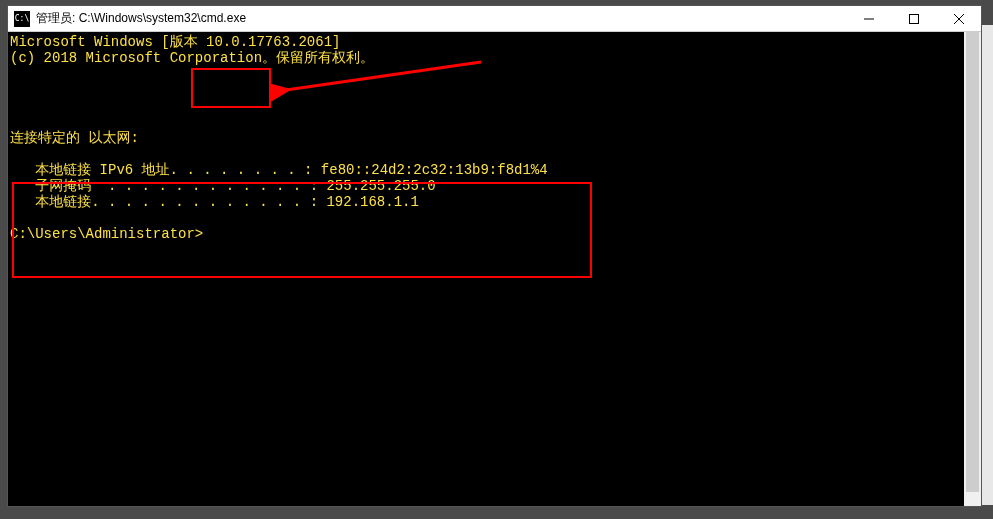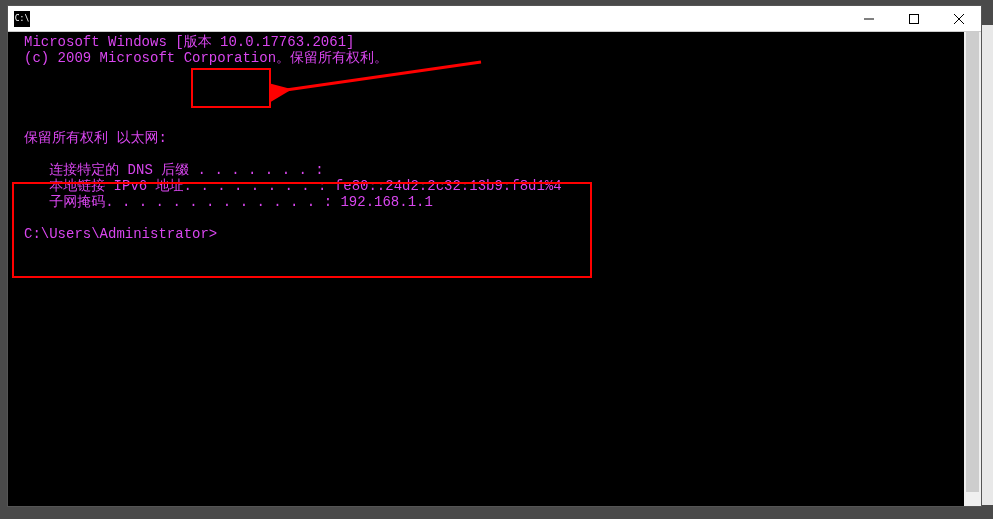--- a/index.html
+++ b/index.html
@@ -84,23 +84,23 @@
     left: 0;
     top: 0;
     right: 17px;
     bottom: 0;
     padding: 2px 0 0 0;
   }
   .line {
     font-family: "NSimSun", "SimSun", Consolas, "Courier New", monospace;
     font-size: 14px;
     line-height: 16px;
-    color: #d946ef;
+    color: #fde047;
     white-space: pre;
-    padding-left: 16px;
+    padding-left: 2px;
   }
   .hl-cmd {
     position: absolute;
     border: 2px solid #ff0000;
     pointer-events: none;
   }
   .arrow {
     position: absolute;
     pointer-events: none;
   }
@@ -116,20 +116,21 @@
 </style>
 </head>
 <body>
 
 <div class="bg-panel"></div>
 
 <div class="window">
 
   <div class="titlebar">
     <div class="titlebar-icon">C:\</div>
+    <div class="titlebar-title">管理员: C:\Windows\system32\cmd.exe</div>
     <div class="titlebar-spacer"></div>
     <div class="winbtn">
       <svg width="10" height="10" viewBox="0 0 10 10">
           <line x1="0" y1="5" x2="10" y2="5" stroke="#000" stroke-width="1"></line>
         </svg>
     </div>
     <div class="winbtn">
       <svg width="10" height="10" viewBox="0 0 10 10">
           <rect x="0.5" y="0.5" width="9" height="9" fill="none" stroke="#000" stroke-width="1"></rect>
         </svg>
@@ -138,30 +139,30 @@
       <svg width="10" height="10" viewBox="0 0 10 10">
           <line x1="0" y1="0" x2="10" y2="10" stroke="#000" stroke-width="1"></line>
           <line x1="10" y1="0" x2="0" y2="10" stroke="#000" stroke-width="1"></line>
         </svg>
     </div>
   </div>
 
   <div class="term-area">
     <div class="term-content">
       <div class="line">Microsoft Windows [版本 10.0.17763.2061]</div>
-      <div class="line">(c) 2009 Microsoft Corporation。保留所有权利。</div>
+      <div class="line">(c) 2018 Microsoft Corporation。保留所有权利。</div>
       <div class="line"> </div>
       <div class="line"> </div>
       <div class="line"> </div>
       <div class="line"> </div>
-      <div class="line">保留所有权利 以太网:</div>
+      <div class="line">连接特定的 以太网:</div>
       <div class="line"> </div>
-      <div class="line">   连接特定的 DNS 后缀 . . . . . . . :</div>
       <div class="line">   本地链接 IPv6 地址. . . . . . . . : fe80::24d2:2c32:13b9:f8d1%4</div>
-      <div class="line">   子网掩码. . . . . . . . . . . . . : 192.168.1.1</div>
+      <div class="line">   子网掩码  . . . . . . . . . . . . : 255.255.255.0</div>
+      <div class="line">   本地链接. . . . . . . . . . . . . : 192.168.1.1</div>
       <div class="line"> </div>
       <div class="line">C:\Users\Administrator&gt;</div>
 
       <div class="hl-cmd" style="left:183px; top:36px; width:80px; height:40px;"></div>
 
       <div class="hl-cmd" style="left:4px; top:150px; width:580px; height:96px;"></div>
 
       <svg class="arrow" style="left:263px; top:22px; width:220px; height:50px;" viewBox="0 0 220 50">
         <defs>
           <marker id="ah" markerWidth="12" markerHeight="10" refX="2" refY="5" orient="auto">

